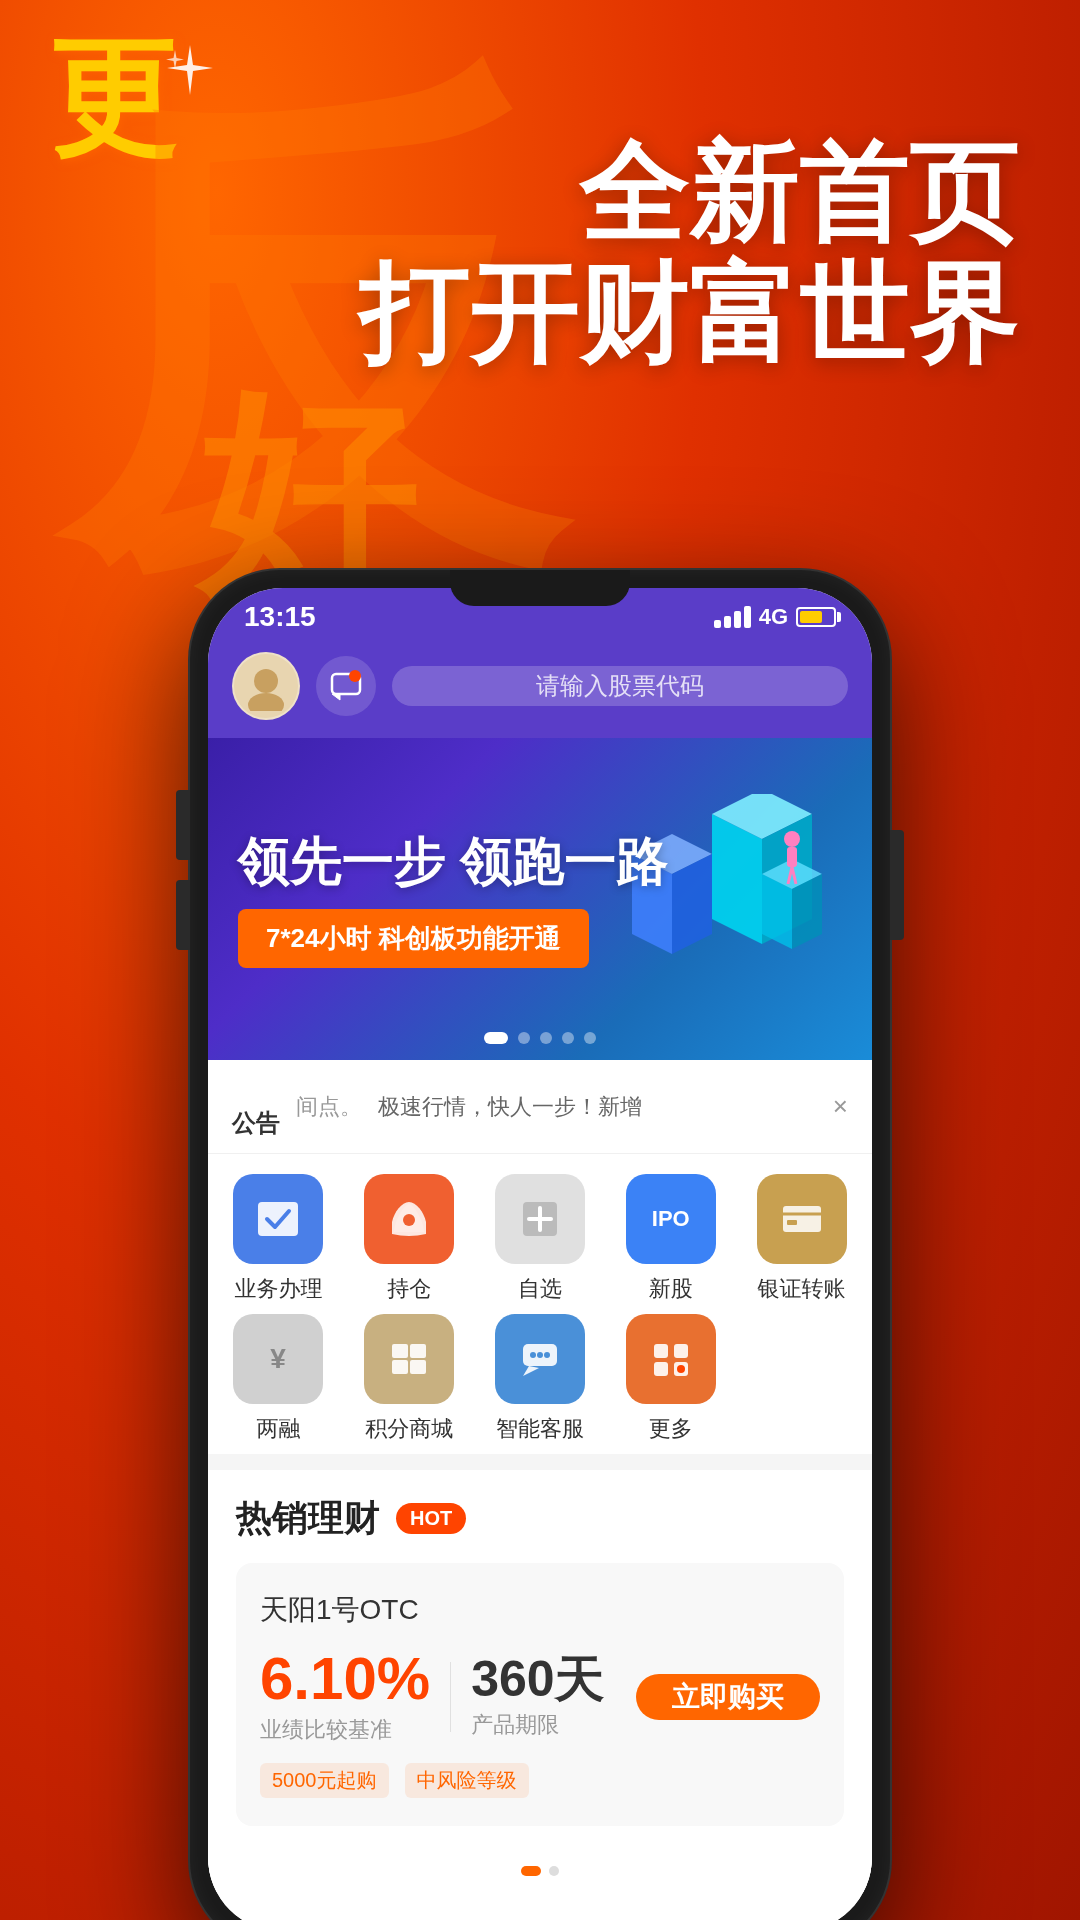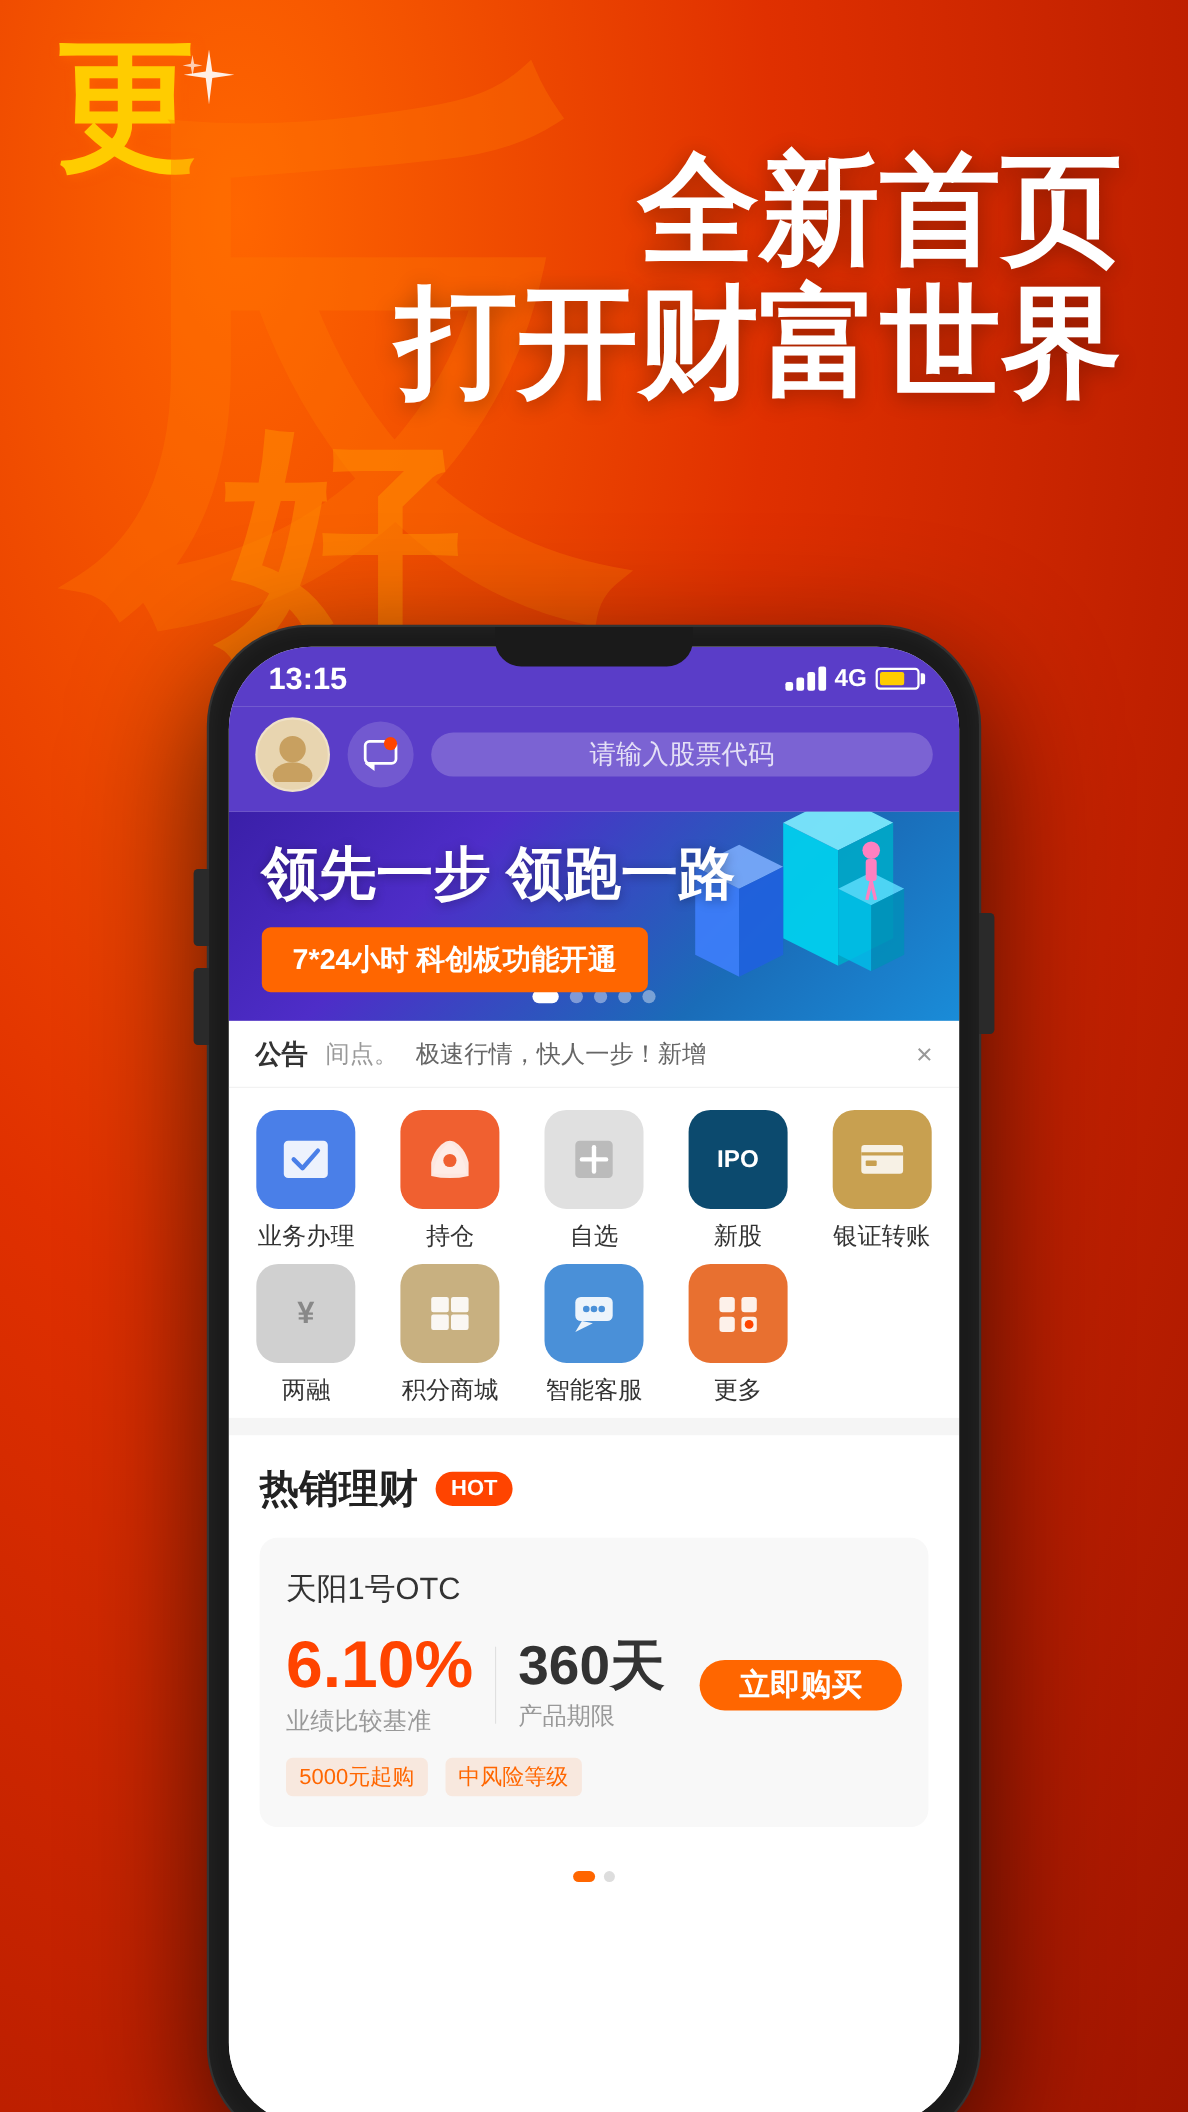--- a/index.html
+++ b/index.html
@@ -273,21 +273,21 @@
       border-radius: 30px;
       padding: 4px 24px;
       color: rgba(255,255,255,0.8);
       font-size: 24px;
       text-align: center;
     }
 
     
     .banner {
       background: linear-gradient(135deg, #3a1fa8 0%, #4e2dc8 30%, #1a6cb8 70%, #1a8cd8 100%);
-      height: 190px;
+      height: 322px;
       position: relative;
       flex-shrink: 0;
       display: flex;
       align-items: center;
       padding: 20px 30px;
       overflow: hidden;
     }
 
     .banner-content {
       z-index: 2;
@@ -355,20 +355,21 @@
       font-size: 22px;
       color: #333;
       border-bottom: 1px solid #f0f0f0;
       flex-shrink: 0;
     }
 
     .notice-label {
       font-weight: 700;
       color: #333;
       font-size: 24px;
+      margin-top: 33px;
     }
 
     .notice-dot {
       color: #999;
     }
 
     .notice-text {
       flex: 1;
       color: #666;
       overflow: hidden;
@@ -415,21 +416,21 @@
 
     .icon-label {
       font-size: 22px;
       color: #333;
       text-align: center;
     }
 
     .icon-blue { background: #4a7fe8; }
     .icon-gray { background: #e0e0e0; }
     .icon-orange { background: #f06030; }
-    .icon-ipo { background: #0c4a6e; }
+    .icon-ipo { background: #3b82f6; }
     .icon-gold { background: #c8a050; }
     .icon-gray2 { background: #d0d0d0; }
     .icon-orange2 { background: #e85530; }
     .icon-tan { background: #c8b080; }
     .icon-blue2 { background: #4a90d8; }
     .icon-orange3 { background: #e87030; }
 
     
     .section-divider {
       height: 16px;

